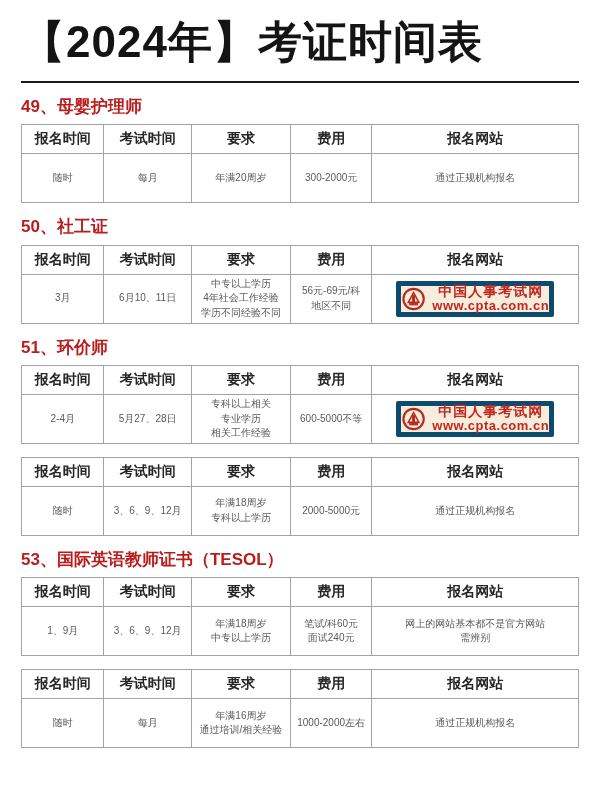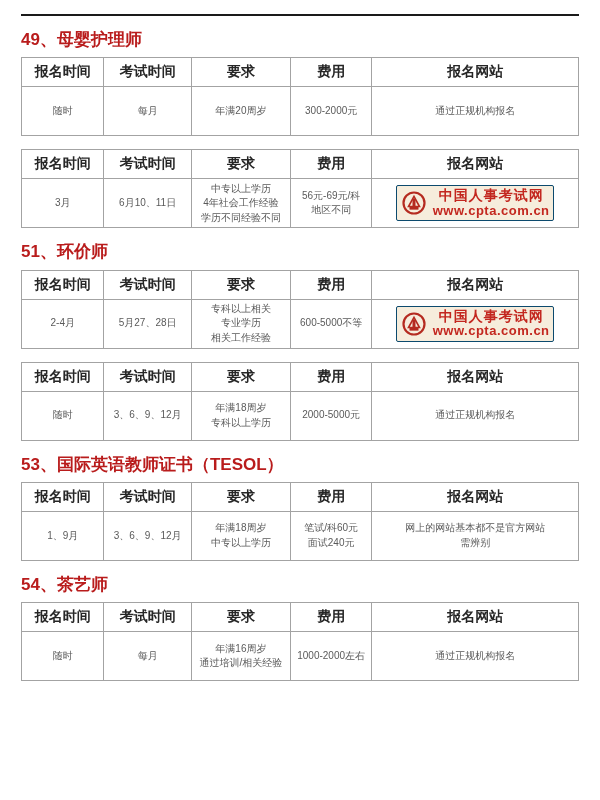--- a/index.html
+++ b/index.html
@@ -70,21 +70,21 @@
 
   .logo-box {
     width: 158px;
     height: 36px;
     margin: 0 auto;
     display: flex;
     align-items: center;
     justify-content: center;
     gap: 6px;
     border-radius: 2px;
-    border: 1px solid #0c4a6e;
+    border: 5px solid #0c4a6e;
     box-sizing: border-box;
   }
   .logo-text { text-align: center; line-height: 1.1; }
   .logo-name {
     font-size: 14px;
     font-weight: 800;
     letter-spacing: 1px;
     white-space: nowrap;
   }
   .logo-url {
@@ -92,20 +92,21 @@
     font-weight: 700;
     letter-spacing: 0.5px;
   }
   .emblem-svg { display: block; }
 </style>
 </head>
 <body>
 
 <div class="page">
 
+  <h1 class="main-title">【2024年】考证时间表</h1>
   <hr class="title-rule">
 
   <div class="section">
     <h2 class="section-title">49、母婴护理师</h2>
     <table class="cert-table">
       <colgroup>
           <col class="col-signup">
           <col class="col-exam">
           <col class="col-req">
           <col class="col-fee">
@@ -136,20 +137,21 @@
             </td>
           <td>
               <div class="ln">通过正规机构报名</div>
             </td>
         </tr>
       </tbody>
     </table>
   </div>
 
   <div class="section">
+    <h2 class="section-title">50、社工证</h2>
     <table class="cert-table">
       <colgroup>
           <col class="col-signup">
           <col class="col-exam">
           <col class="col-req">
           <col class="col-fee">
           <col class="col-site">
         </colgroup>
       <thead>
         <tr>
@@ -329,21 +331,20 @@
           <td>
             <div class="ln">网上的网站基本都不是官方网站</div>
             <div class="ln">需辨别</div>
           </td>
         </tr>
       </tbody>
     </table>
   </div>
 
   <div class="section">
-    <h2 class="section-title">54、茶艺师</h2>
     <table class="cert-table">
       <colgroup>
           <col class="col-signup">
           <col class="col-exam">
           <col class="col-req">
           <col class="col-fee">
           <col class="col-site">
         </colgroup>
       <thead>
         <tr>

